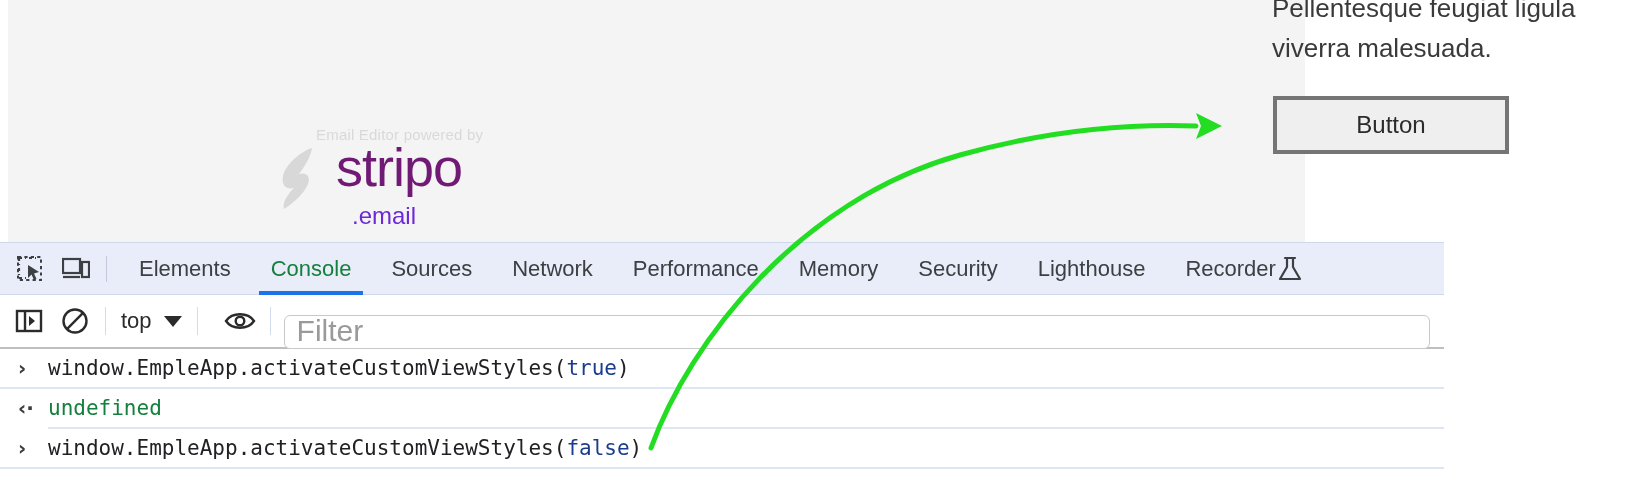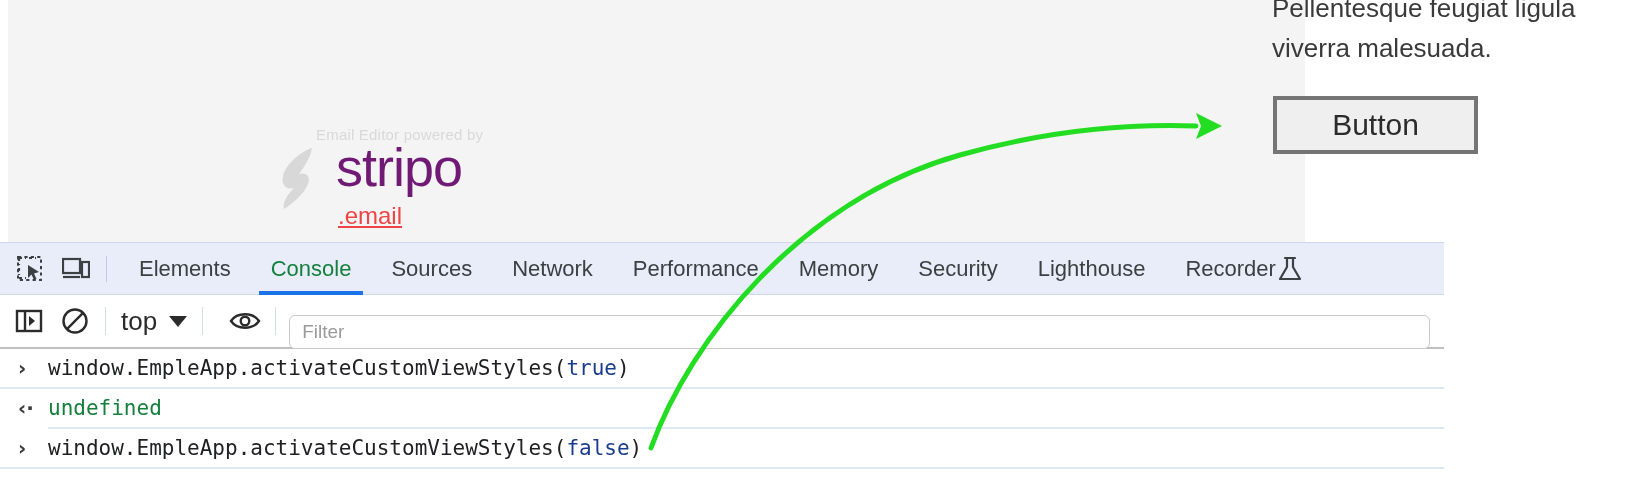--- a/index.html
+++ b/index.html
@@ -52,43 +52,42 @@
   .wm-logo-mark {
     position: absolute; left: 0px; top: 20px;
     width: 50px; height: 66px;
   }
   .wm-word {
     position: absolute; left: 58px; top: 14px;
     font-size: 54px; color: #701a75; line-height: 1;
     letter-spacing: -1px; white-space: nowrap;
   }
   .wm-tld {
-    position: absolute; left: 60px; top: 78px;
-    font-size: 24px; color: #ef4444; line-height: 1;
+    position: absolute; left: 74px; top: 78px;
+    font-size: 24px; color: #6d28d9; line-height: 1;
     white-space: nowrap;
-    text-decoration: underline;
   }
 
   
   .right-panel {
     position: absolute; left: 1305px; top: 0; width: 347px; height: 242px;
     background: #ffffff;
   }
   .rp-text {
     position: absolute; left: -33px; top: -12px; width: 400px;
     font-size: 26px; line-height: 40px; color: #3a3a3a;
     white-space: pre-line;
   }
   .rp-button {
     position: absolute; left: -32px; top: 96px;
-    width: 205px; height: 58px;
+    width: 236px; height: 58px;
     background: #efefef;
     border: 4px solid #757575;
     display: flex; align-items: center; justify-content: center;
-    font-size: 30px; color: #2b2b2b;
+    font-size: 24px; color: #2b2b2b;
     font-family: "Liberation Sans", sans-serif;
   }
 
   
   .devtools {
     position: absolute; left: 0; top: 242px; width: 1444px; height: 262px;
     background: #ffffff;
     border-top: 1px solid #cfd8ea;
   }
   .dt-tabbar {
@@ -130,39 +129,39 @@
     display: flex; align-items: center;
     border-bottom: 2px solid #bfbfbf;
   }
   .tb-icon {
     width: 34px; height: 34px; margin-left: 12px;
     display: flex; align-items: center; justify-content: center;
   }
   .tb-sep { width: 1px; height: 28px; background: #d3dcee; margin: 0 13px; }
   .tb-context {
     display: flex; align-items: center; gap: 12px;
-    font-size: 26px; color: #2b2b2b;
+    font-size: 22px; color: #2b2b2b;
     padding: 0 2px;
   }
   .tb-caret {
     width: 0; height: 0;
     border-left: 9px solid transparent;
     border-right: 9px solid transparent;
     border-top: 11px solid #2b2b2b;
   }
   .tb-filter {
     flex: 1;
     height: 34px;
     margin-right: 14px;
     background: #ffffff;
     border: 1px solid #c9c9c9;
     border-radius: 6px;
-    display: flex; align-items: center;
+    display: flex; align-items: flex-end;
     padding: 0 12px;
-    font-size: 19px; color: #9a9a9a; margin-top: 21px;
+    font-size: 30px; color: #9a9a9a; margin-top: 21px;
   }
 
   .dt-console { width: 100%; background: #ffffff; }
   .console-row {
     position: relative;
     display: flex; align-items: center;
     height: 40px;
     padding-left: 18px;
     border-bottom: 2px solid #dde6f5;
     font-family: "DejaVu Sans Mono", monospace;

